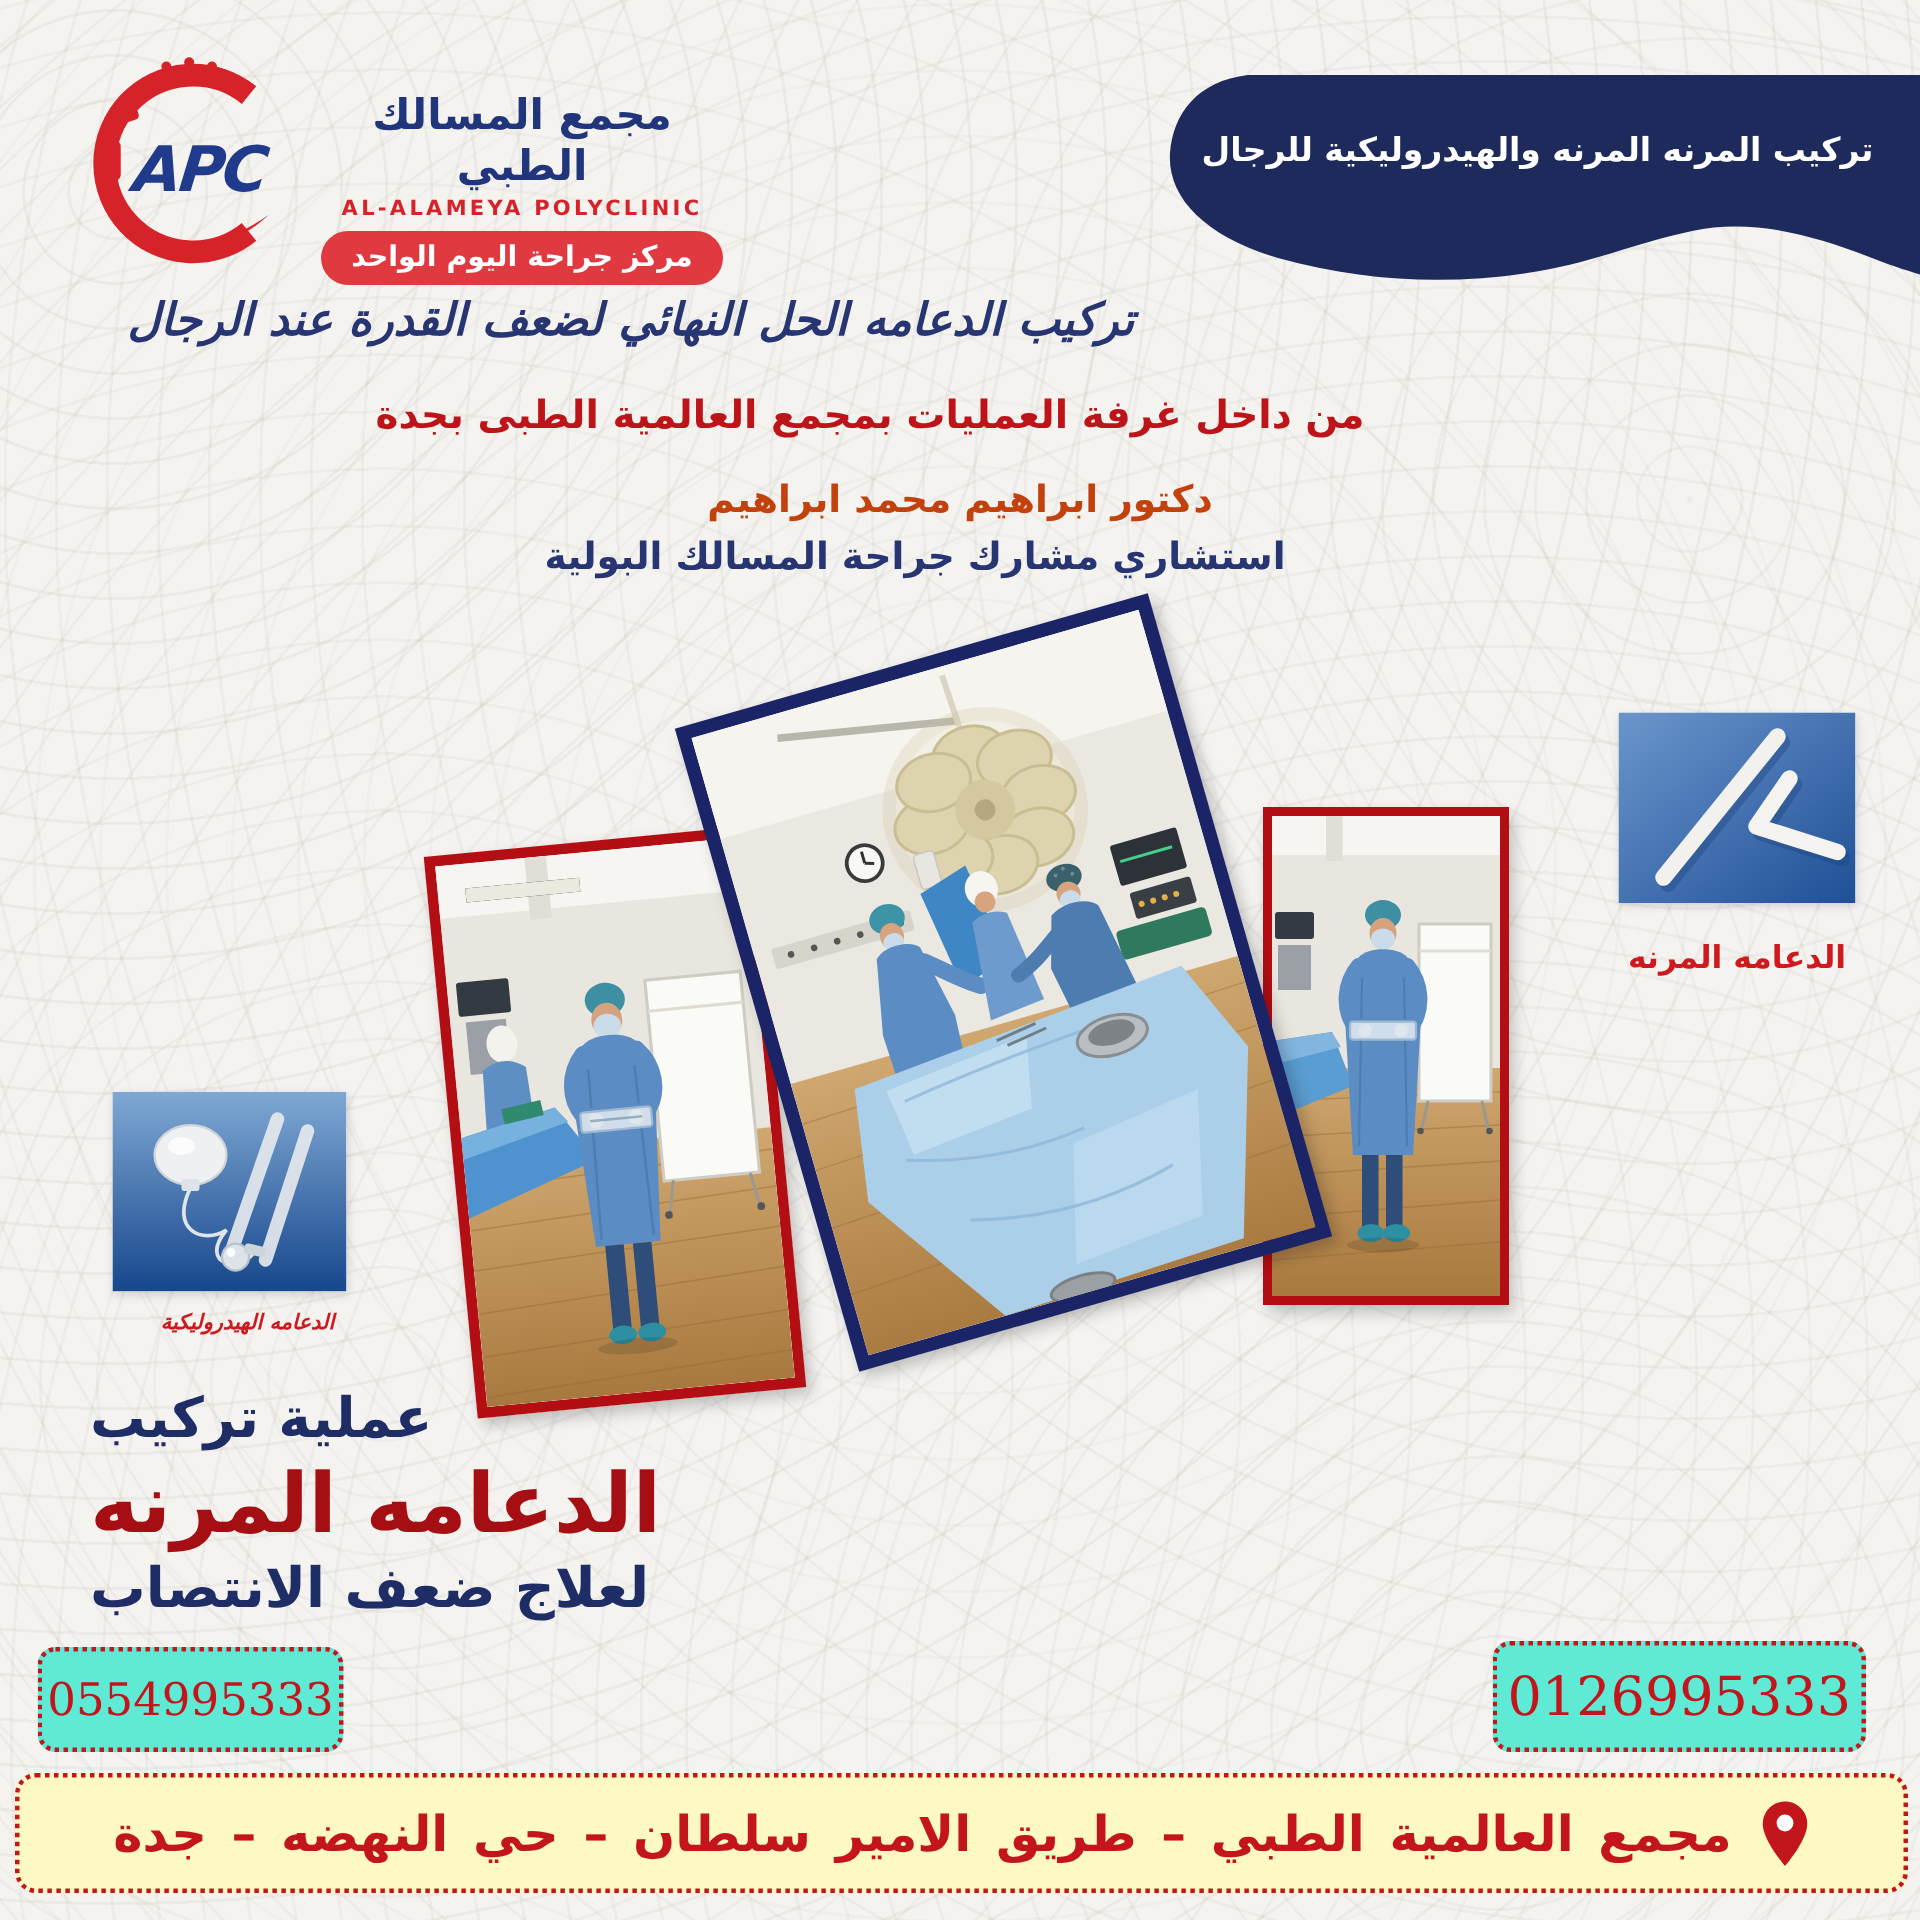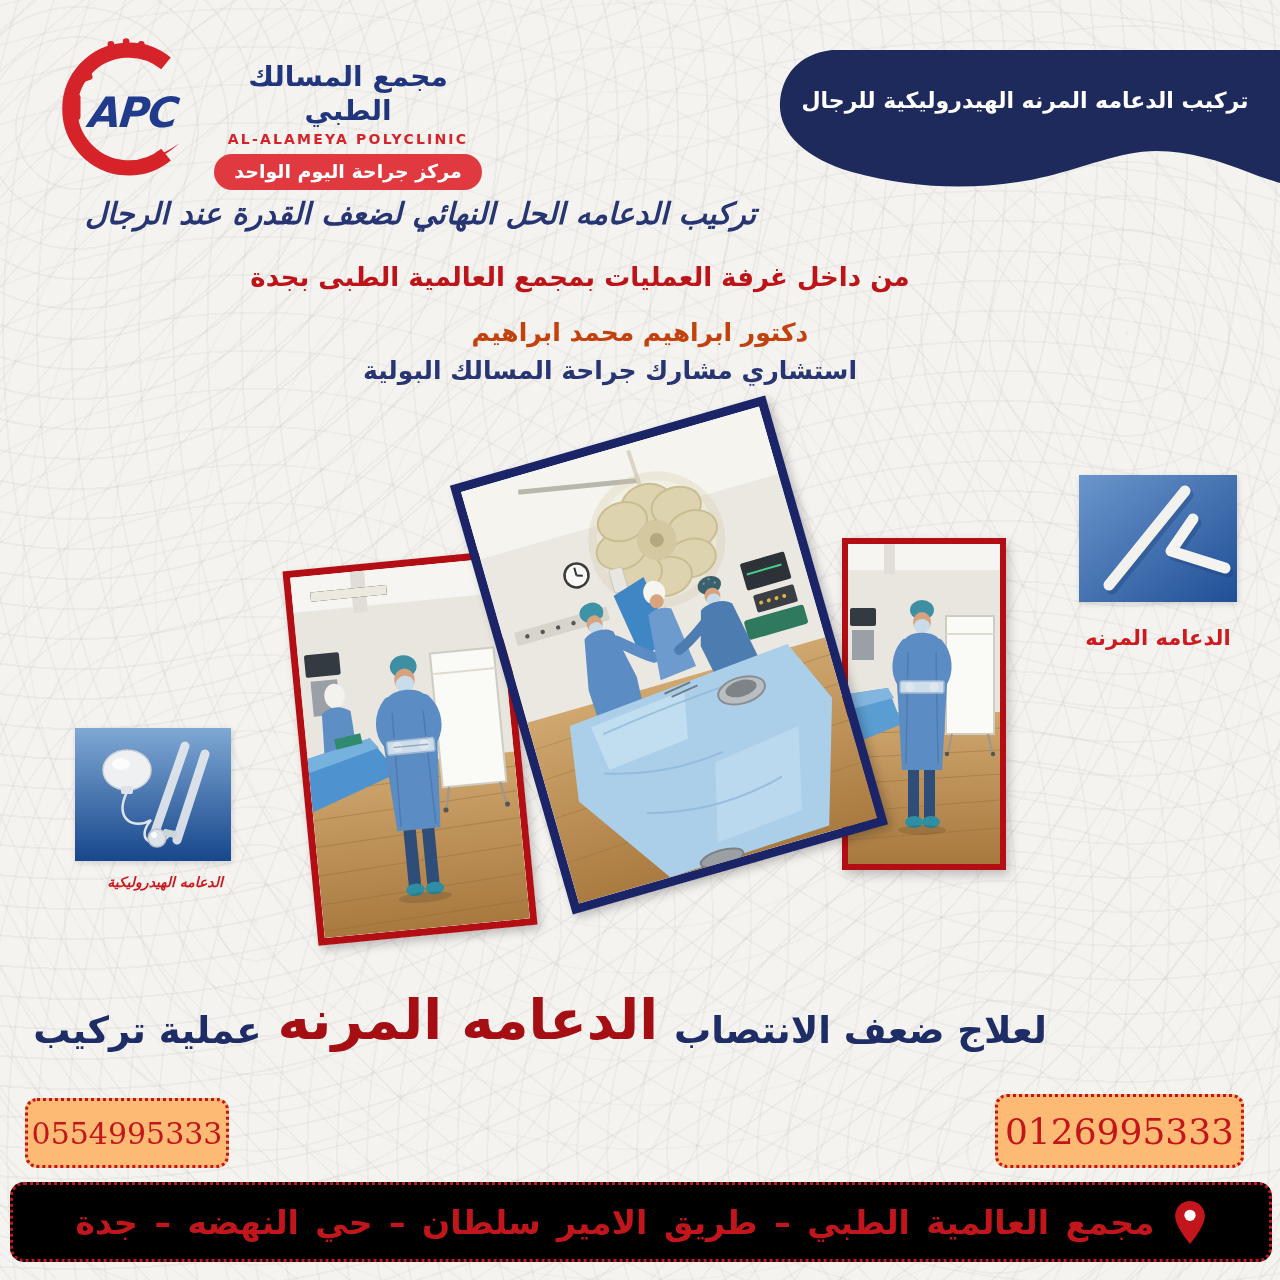--- a/index.html
+++ b/index.html
@@ -53,32 +53,32 @@
   .implant{box-shadow:1px 2px 6px rgba(0,0,0,.15);}
   .implant svg{display:block;width:100%;height:100%;}
   .implant-flexible{left:1079px;top:475px;width:158px;height:127px;}
   .implant-hydraulic{left:75px;top:728px;width:156px;height:133px;}
   .implant-label{color:#cc1a1f;font-size:21px;font-weight:bold;text-align:center;}
   .label-flexible{left:1063px;top:626px;width:190px;}
   .label-hydraulic{left:40px;top:874px;width:250px;font-size:14px;font-style:italic;}
 
   
   .tagline{left:60px;top:952px;width:960px;height:100px;display:flex;direction:ltr;
-    justify-content:center;align-items:flex-end;gap:16px;}
+    justify-content:center;align-items:flex-start;gap:3px;flex-direction:column;}
   .tag-navy{color:#1f2d66;font-size:37px;font-weight:bold;white-space:nowrap;}
   .tag-red{color:#a50e13;font-size:55px;font-weight:bold;white-space:nowrap;}
 
   
-  .phone-box{background:#fdba74;border:3px dotted #c3161c;border-radius:12px;
+  .phone-box{background:#5eead4;border:3px dotted #c3161c;border-radius:12px;
     display:flex;align-items:center;justify-content:center;
     font-family:"DejaVu Serif",serif;color:#c3161c;}
   .phone-left{left:25px;top:1098px;width:198px;height:64px;font-size:30px;}
   .phone-right{left:995px;top:1094px;width:243px;height:68px;font-size:36px;}
 
-  .address-bar{left:10px;top:1182px;width:1256px;height:74px;background:#000000;
+  .address-bar{left:10px;top:1182px;width:1256px;height:74px;background:#fef9c3;
     border:3px dotted #c3161c;border-radius:14px;display:flex;direction:rtl;
     align-items:center;justify-content:center;gap:20px;}
   .address-text{color:#c3161c;font-size:33px;font-weight:bold;word-spacing:5px;white-space:nowrap;}
   .pin{width:32px;height:45px;flex:0 0 auto;}
 </style>
 </head>
 <body>
 
 <div class="abs logo-wrap">
   <svg class="abs logo-icon" viewBox="0 0 160 156">
@@ -96,21 +96,21 @@
     <div class="logo-en">AL-ALAMEYA POLYCLINIC</div>
     <div class="logo-badge" dir="rtl">مركز جراحة اليوم الواحد</div>
   </div>
 </div>
 
 <svg class="abs banner-svg" viewBox="0 0 520 200">
   <path d="M 520 50 L 72 50 C 38 54 22 76 20 102 C 18 132 44 158 92 172
            C 150 188 205 190 258 182 C 300 176 330 162 368 154
            C 410 145 452 158 488 172 C 498 176 510 180 520 183 Z" fill="#1e2a5c"></path>
 </svg>
-<div class="abs banner-text" dir="rtl">تركيب الدعامه المرنه الهيدروليكية للرجال</div>
+<div class="abs banner-text" dir="rtl">تركيب المرنه المرنه والهيدروليكية للرجال</div>
 
 <div class="abs headline" dir="rtl">تركيب الدعامه الحل النهائي لضعف القدرة عند الرجال</div>
 <div class="abs subheadline" dir="rtl">من داخل غرفة العمليات بمجمع العالمية الطبى بجدة</div>
 <div class="abs doctor" dir="rtl">دكتور ابراهيم محمد ابراهيم</div>
 <div class="abs specialty" dir="rtl">استشاري مشارك جراحة المسالك البولية</div>
 
 <div class="abs photo photo-left">
   <svg viewBox="0 0 200 350" preserveAspectRatio="none">
     <defs>
       <linearGradient id="wood1" x1="0" y1="0" x2="0" y2="1">

